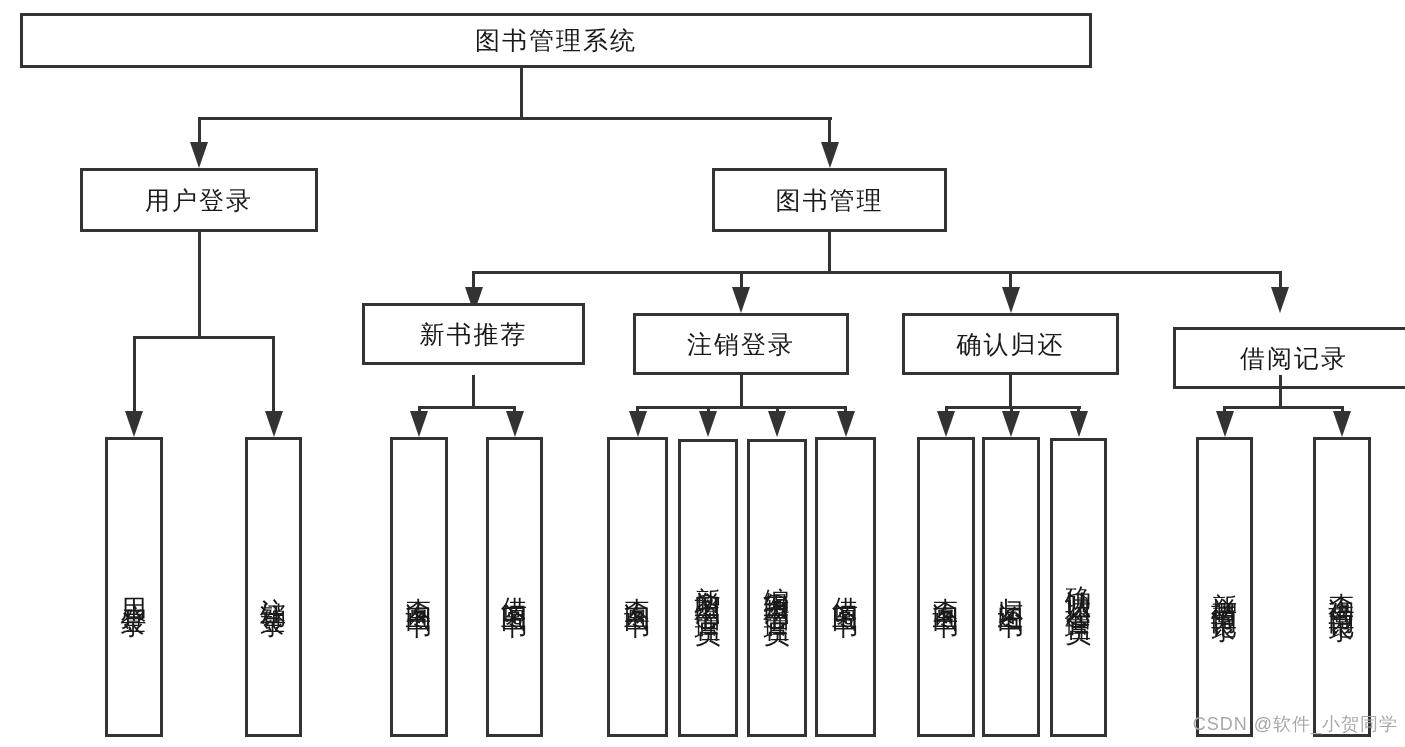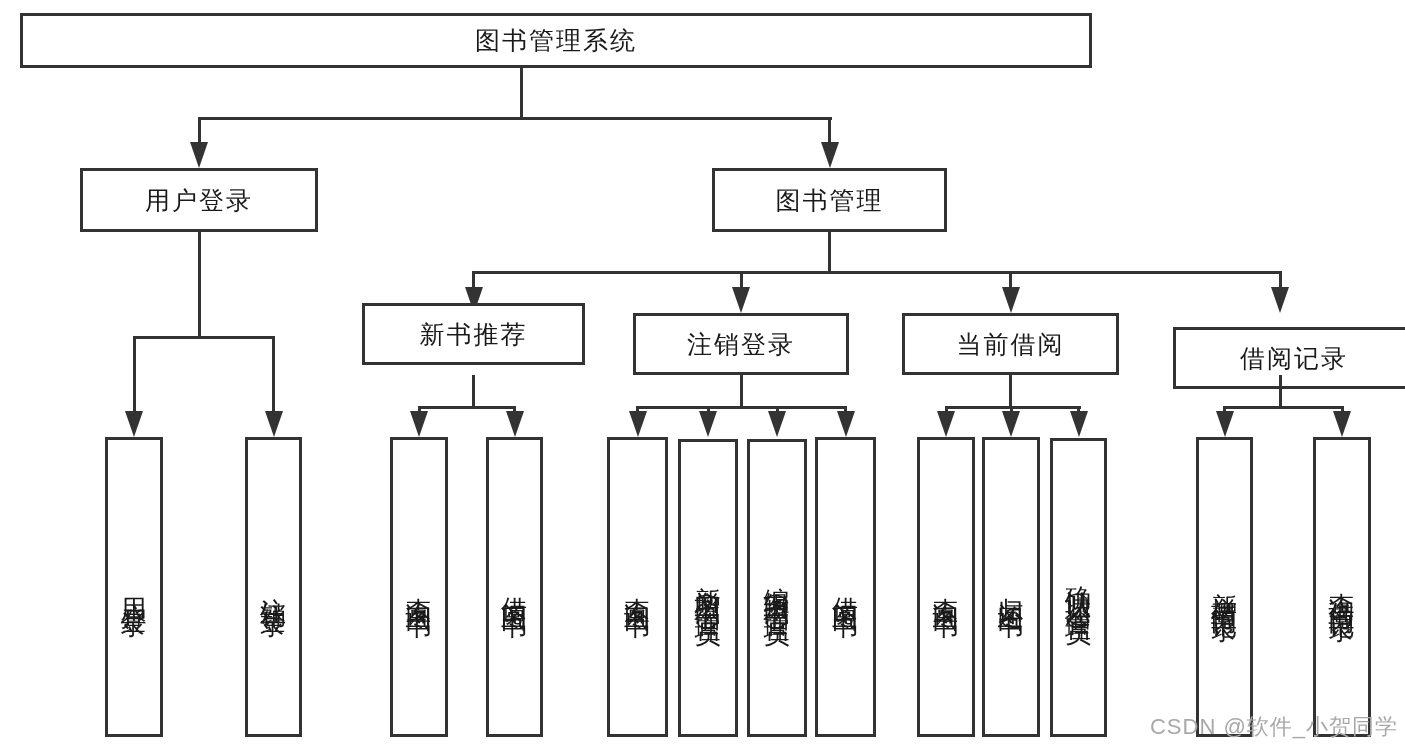--- a/index.html
+++ b/index.html
@@ -35,21 +35,21 @@
   .ar{
     position:absolute;width:0;height:0;
     border-left:9px solid transparent;
     border-right:9px solid transparent;
     border-top:26px solid #333;
   }
   .watermark{
     position:absolute;
     left:1148px;top:712px;width:250px;
     text-align:right;
-    font-size:22px;
+    font-size:18px;
     color:#a8a8a8;
     letter-spacing:1px;
     white-space:nowrap;
   }
 </style>
 </head>
 <body>
 
 <div id="canvas">
 
@@ -78,21 +78,21 @@
   <div class="ar" style="left:464.5px;top:287px;"></div>
   <div class="vl" style="left:739.5px;top:270.5px;height:17px;"></div>
   <div class="ar" style="left:732px;top:287px;"></div>
   <div class="vl" style="left:1009px;top:270.5px;height:17px;"></div>
   <div class="ar" style="left:1001.5px;top:287px;"></div>
   <div class="vl" style="left:1278.5px;top:270.5px;height:17px;"></div>
   <div class="ar" style="left:1271px;top:287px;"></div>
 
   <div class="box" style="left:362px;top:303px;width:223px;height:62px;">新书推荐</div>
   <div class="box" style="left:633px;top:313px;width:216px;height:62px;">注销登录</div>
-  <div class="box" style="left:902px;top:313px;width:217px;height:62px;">当前借阅</div>
+  <div class="box" style="left:902px;top:313px;width:217px;height:62px;">确认归还</div>
   <div class="box" style="left:1173px;top:327px;width:242px;height:62px;">借阅记录</div>
 
   <div class="vl" style="left:472px;top:375px;height:32px;"></div>
   <div class="hl" style="left:417.5px;top:405.5px;width:98.5px;"></div>
   <div class="vl" style="left:417.5px;top:405.5px;height:7px;"></div>
   <div class="ar" style="left:410px;top:411px;"></div>
   <div class="vl" style="left:513px;top:405.5px;height:7px;"></div>
   <div class="ar" style="left:505.5px;top:411px;"></div>
 
   <div class="vl" style="left:739.5px;top:375px;height:32px;"></div>

